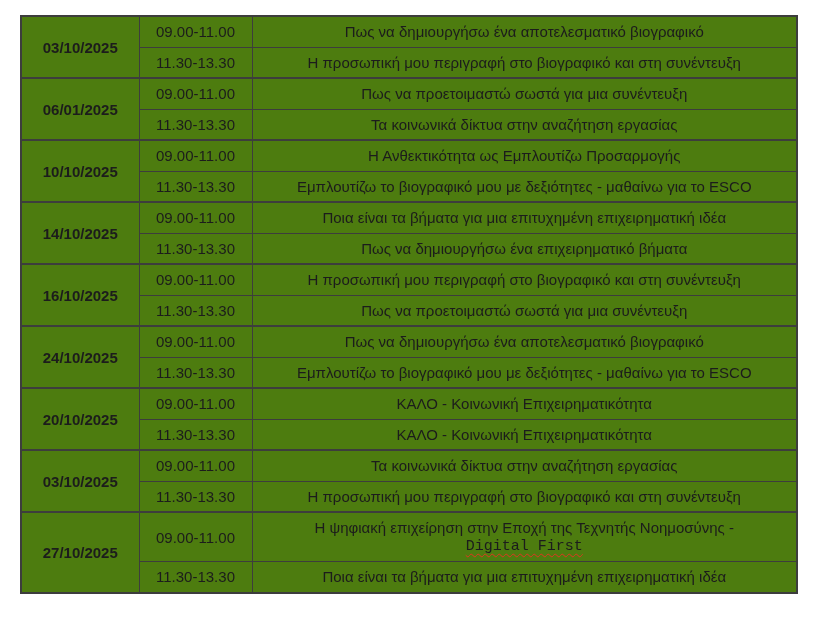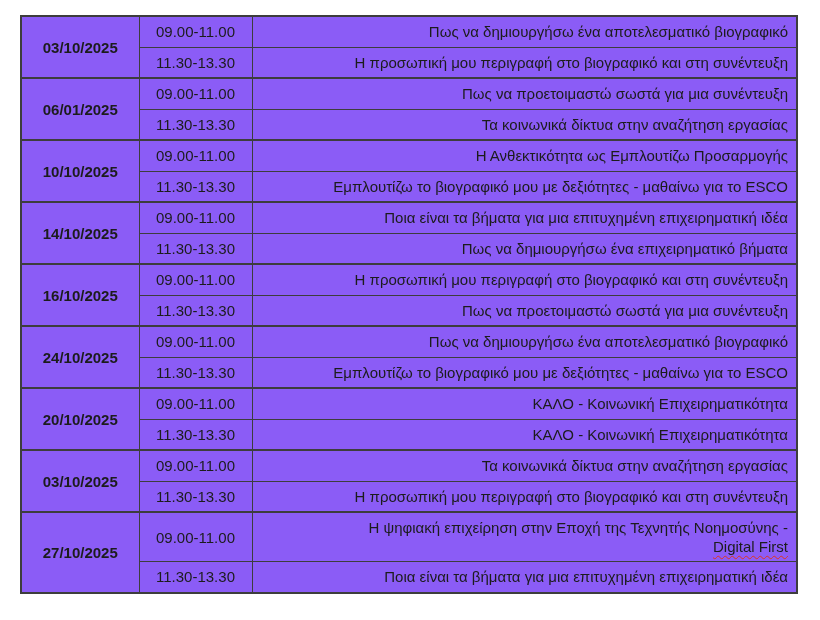--- a/index.html
+++ b/index.html
@@ -19,21 +19,21 @@
     position: absolute;
     left: 20px;
     top: 15px;
     width: 778px;
     border-collapse: collapse;
     table-layout: fixed;
     border: 2px solid #3d3d3d;
   }
   table.schedule td {
     border: 1px solid #3d3d3d;
-    background: #8b5cf6;
+    background: #4d7c0f;
     color: #1c1c1c;
     font-size: 15px;
     line-height: 19px;
     vertical-align: middle;
     padding: 5px 8px;
     overflow: hidden;
   }
   tr.session-row { height: 31px; }
   td.date-cell {
     font-weight: 700;
@@ -41,25 +41,26 @@
     text-align: center;
     padding: 0 4px;
     border-top-width: 2px;
   }
   tr.group-start td { border-top-width: 2px; }
   td.time-cell {
     text-align: center;
     padding: 5px 4px;
   }
   td.title-cell {
-    text-align: right;
+    text-align: center;
     padding-left: 11px;
   }
   .title-line2 {
     display: block;
+    font-family: Liberation Mono, monospace;
   }
   .misspelled {
     text-decoration: underline wavy #e0341f;
     text-decoration-thickness: 1px;
     text-underline-offset: 3px;
   }
 </style>
 </head>
 <body>
 

